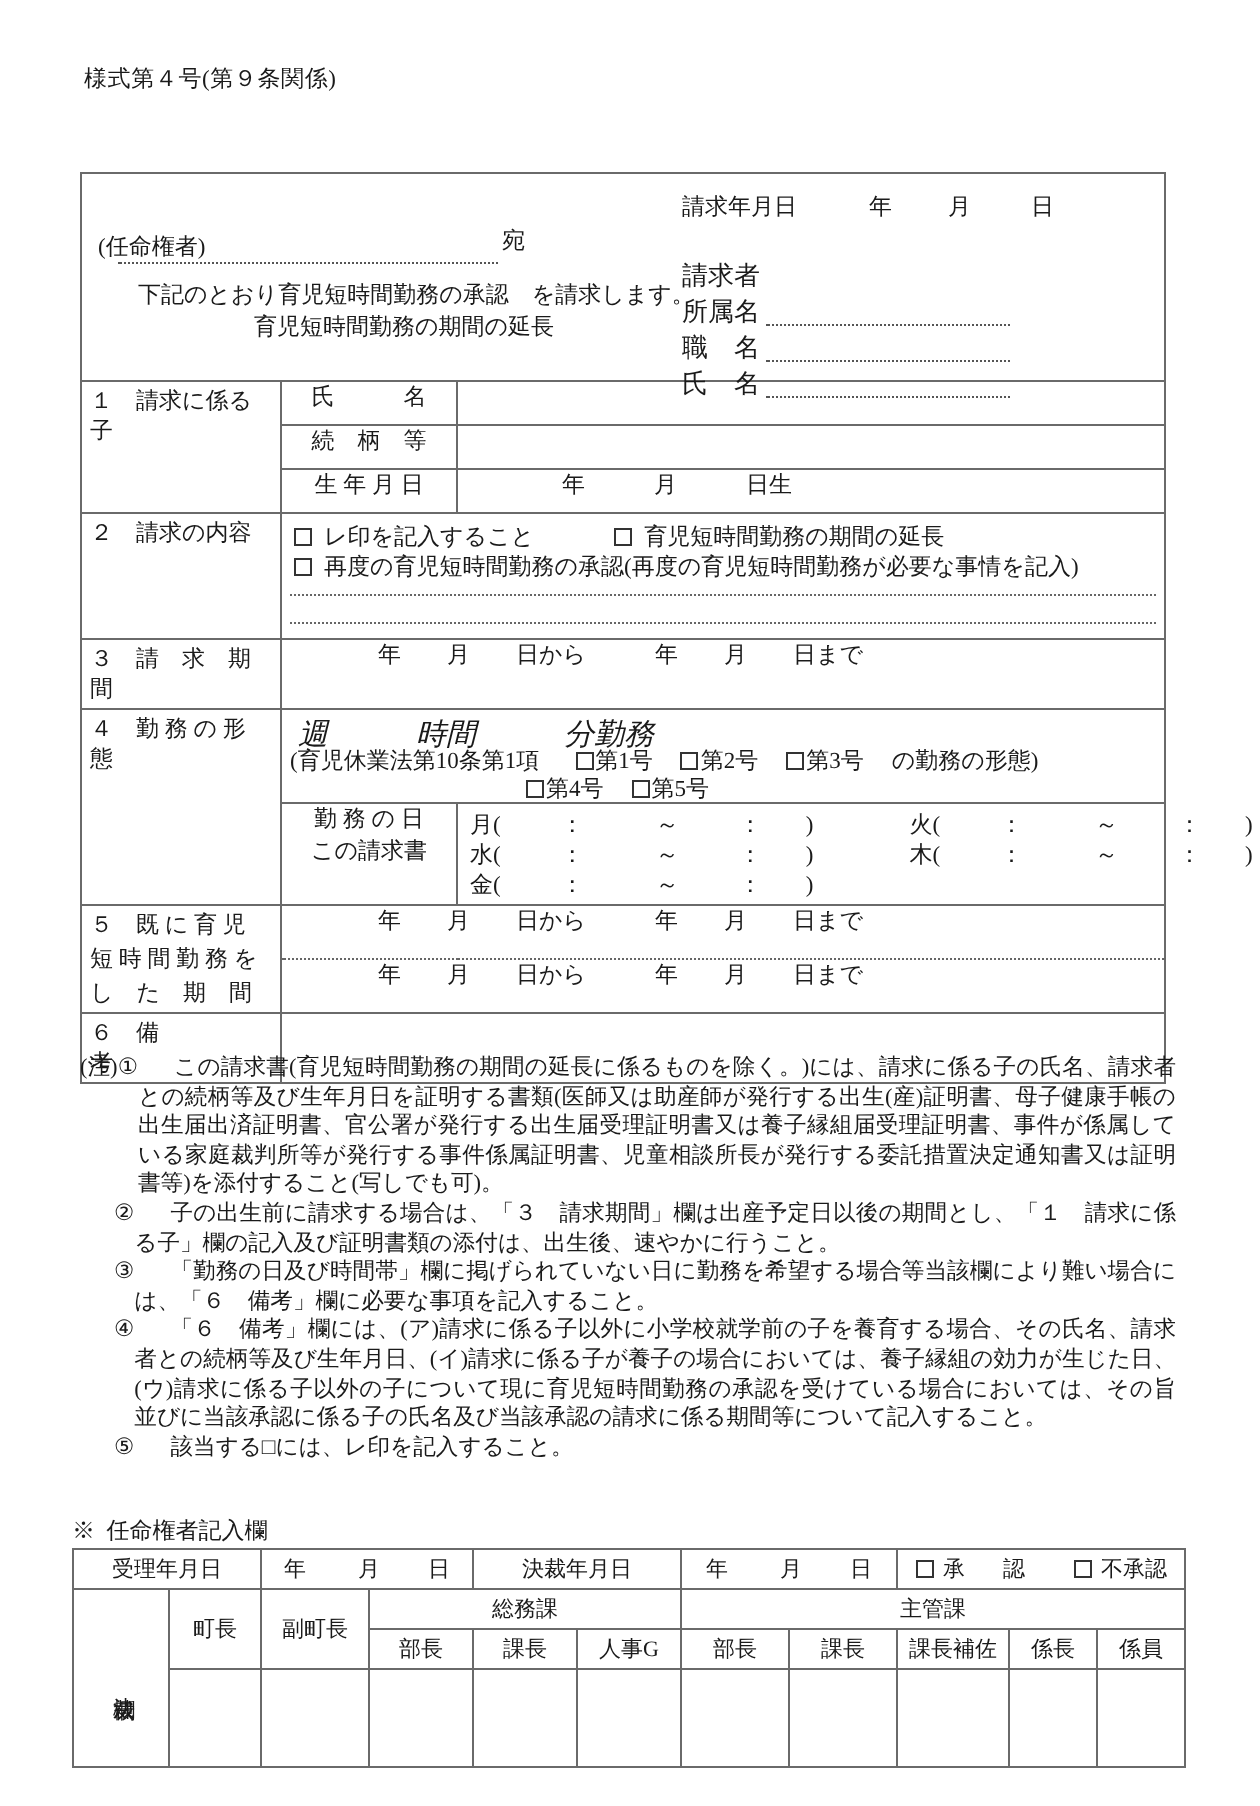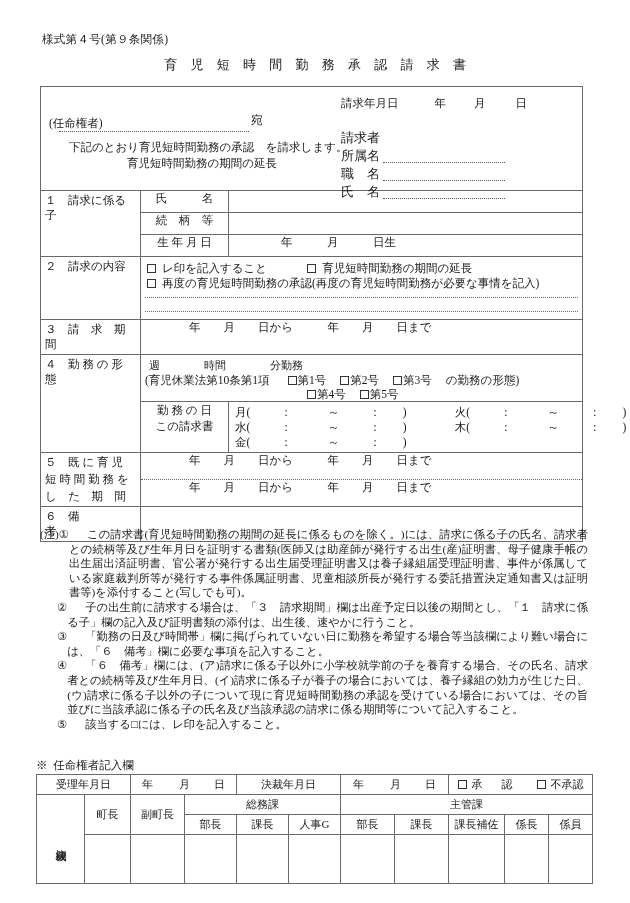--- a/index.html
+++ b/index.html
@@ -89,25 +89,25 @@
   .r2line1 .gap { display: inline-block; width: 40px; }
   .r2line2 { position: absolute; left: 6px; top: 19px; font-size: 11.5px; white-space: nowrap; }
   .r2d1 { position: absolute; left: 4px; right: 4px; top: 40px; border-bottom: 1px dotted #666; }
   .r2d2 { position: absolute; left: 4px; right: 4px; top: 54px; border-bottom: 1px dotted #666; }
 
   
   .period-text { padding-left: 48px; font-size: 11.5px; white-space: nowrap; }
 
   
   .r4box { position: relative; height: 46px; }
-  .r4l1 { position: absolute; left: 8px; top: 3px; font-size: 11px; white-space: nowrap; }
+  .r4l1 { position: absolute; left: 8px; top: 3px; font-size: 15px; white-space: nowrap; font-style: italic; }
   .r4l1 .w1 { display: inline-block; width: 44px; }
   .r4l1 .w2 { display: inline-block; width: 44px; }
   .r4l2 { position: absolute; left: 4px; top: 18px; font-size: 11.5px; white-space: nowrap; }
-  .r4l3 { position: absolute; left: 122px; top: 32px; font-size: 11.5px; white-space: nowrap; margin-left: 44px; }
+  .r4l3 { position: absolute; left: 122px; top: 32px; font-size: 11.5px; white-space: nowrap; }
   .cbs { display: inline-block; width: 9px; height: 9px; border: 1px solid #333; margin-right: 1px; vertical-align: -1px; }
   .r4gap { display: inline-block; width: 14px; }
   .r4gap2 { display: inline-block; width: 18px; }
 
   
   .wd-lbl { text-align: center; font-size: 11.5px; vertical-align: middle; line-height: 16px; }
   .wd-box { position: relative; height: 50px; font-size: 11.5px; }
   .wd-row { position: absolute; left: 6px; white-space: nowrap; }
   .wd-row .d1 { display: inline-block; width: 30px; }
   .wd-row .d2 { display: inline-block; width: 36px; }
@@ -161,21 +161,20 @@
   .appr-cb { display: inline-block; width: 9px; height: 9px; border: 1px solid #333; margin-right: 5px; vertical-align: -1px; }
   .appr-sp { display: inline-block; width: 20px; }
   .sho-sp { letter-spacing: 4px; }
 </style>
 </head>
 <body>
 
 <div class="page">
 
   <div class="form-no">様式第４号(第９条関係)</div>
-  <div class="doc-title">育 児 短 時 間 勤 務 承 認 請 求 書</div>
 
   <table class="main-table">
     <colgroup>
       <col style="width:100px">
       <col style="width:88px">
       <col style="width:354px">
     </colgroup>
 
     <tbody>
         <tr>

